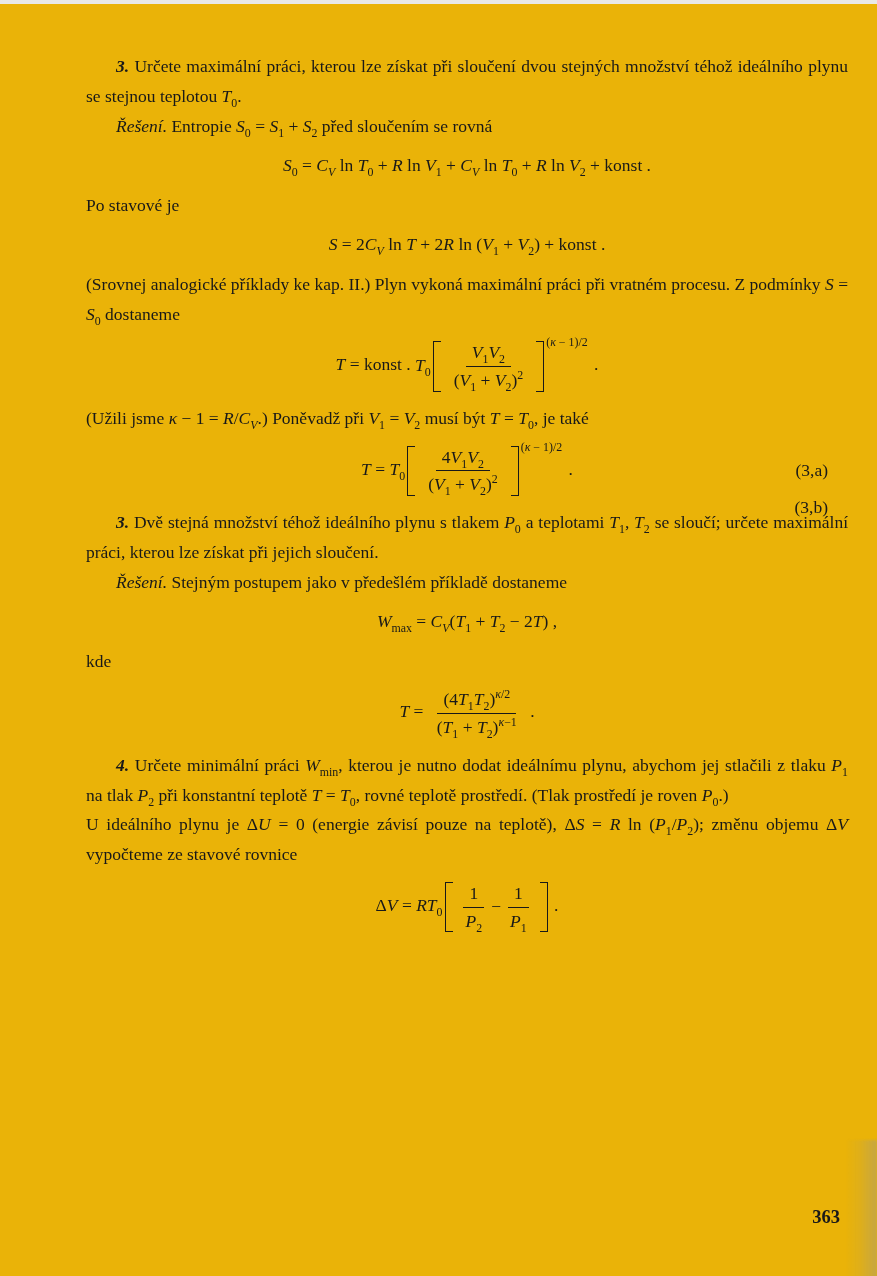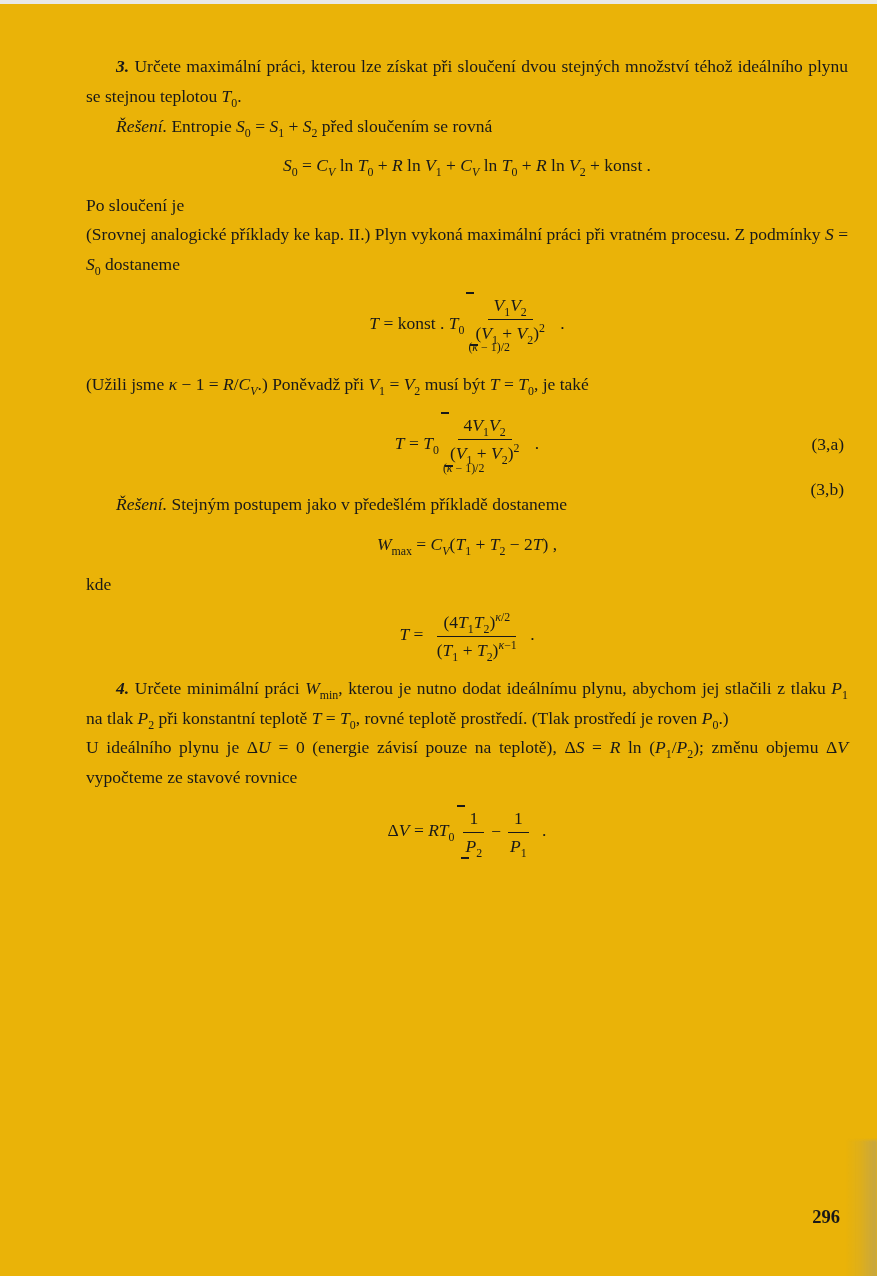--- a/index.html
+++ b/index.html
@@ -29,32 +29,32 @@
   sub.sb{font-size:68%;font-style:normal;line-height:0;vertical-align:-0.38em;}
   sup.sp{font-size:68%;font-style:normal;line-height:0;vertical-align:0.55em;}
   .eq{
     position:relative;
     text-align:center;
     margin:12px 0;
     line-height:1.45;
   }
   .eq-body{display:inline-block;white-space:nowrap;}
   .eq-tag{
-    position:absolute;right:4px;top:50%;
+    position:absolute;right:20px;top:50%;
     transform:translateY(-50%);
   }
   .frac{
     display:inline-flex;flex-direction:column;align-items:center;
     vertical-align:middle;margin:0 3px;line-height:1.3;
   }
   .fnum{padding:0 6px 2px;border-bottom:1.5px solid currentColor;white-space:nowrap;}
   .fden{padding:2px 6px 0;white-space:nowrap;}
   .grp{
     display:inline-flex;align-items:center;
-    vertical-align:middle;margin:0 2px;flex-direction:column;
+    vertical-align:middle;margin:0 2px;
   }
   .grp-body{display:inline-flex;align-items:center;}
   .brk{align-self:stretch;width:7px;border:1.7px solid currentColor;}
   .brk-l{border-right:none;margin-right:4px;}
   .brk-r{border-left:none;margin-left:4px;}
   .gsup{
     font-size:68%;align-self:flex-start;line-height:1;
     transform:translateY(-4px);margin-left:2px;font-style:normal;white-space:nowrap;
   }
   .page-number{
@@ -69,21 +69,22 @@
   }
 </style>
 </head>
 <body>
 
 <div class="page">
   <div class="content" id="content">
       <p class="para indent"><span class="it bd">3.</span> Určete maximální práci, kterou lze získat při sloučení dvou stejných množství téhož ideálního plynu se stejnou teplotou <span class="it ">T<sub class="sb">0</sub></span>.</p>
       <p class="para indent"><span class="it ">Řešení.</span> Entropie <span class="it ">S<sub class="sb">0</sub></span> = <span class="it ">S<sub class="sb">1</sub></span> + <span class="it ">S<sub class="sb">2</sub></span> před sloučením se rovná</p>
       <div class="eq"><span class="eq-body"><span class="it ">S<sub class="sb">0</sub></span> = <span class="it ">C<sub class="sb"><span class="it ">V</span></sub></span> ln <span class="it ">T<sub class="sb">0</sub></span> + <span class="it ">R</span> ln <span class="it ">V<sub class="sb">1</sub></span> + <span class="it ">C<sub class="sb"><span class="it ">V</span></sub></span> ln <span class="it ">T<sub class="sb">0</sub></span> + <span class="it ">R</span> ln <span class="it ">V<sub class="sb">2</sub></span> + konst .</span></div>
-      <p class="para">Po sloučení je</p>
+      <p class="para">Po stavové je</p>
+      <div class="eq"><span class="eq-body"><span class="it ">S</span> = 2<span class="it ">C<sub class="sb"><span class="it ">V</span></sub></span> ln <span class="it ">T</span> + 2<span class="it ">R</span> ln (<span class="it ">V<sub class="sb">1</sub></span> + <span class="it ">V<sub class="sb">2</sub></span>) + konst .</span></div>
       <p class="para">(Srovnej analogické příklady ke kap. II.) Plyn vykoná maximální práci při vratném procesu. Z podmínky <span class="it ">S</span> = <span class="it ">S<sub class="sb">0</sub></span> dostaneme</p>
       <div class="eq"><span class="eq-body"><span class="it ">T</span> = konst . <span class="it ">T<sub class="sb">0</sub></span><span class="grp">
             <span class="brk brk-l"></span>
             <span class="grp-body">
               <span class="frac">
                 <span class="fnum"><span class="it ">V<sub class="sb">1</sub></span><span class="it ">V<sub class="sb">2</sub></span></span>
                 <span class="fden">(<span class="it ">V<sub class="sb">1</sub></span> + <span class="it ">V<sub class="sb">2</sub></span><span>)<sup class="sp">2</sup></span></span>
               </span>
             </span>
             <span class="brk brk-r"></span>
@@ -95,20 +96,21 @@
             <span class="grp-body">
               <span class="frac">
                 <span class="fnum">4<span class="it ">V<sub class="sb">1</sub></span><span class="it ">V<sub class="sb">2</sub></span></span>
                 <span class="fden">(<span class="it ">V<sub class="sb">1</sub></span> + <span class="it ">V<sub class="sb">2</sub></span><span>)<sup class="sp">2</sup></span></span>
               </span>
             </span>
             <span class="brk brk-r"></span>
             <span class="gsup">(<span class="it ">κ</span> − 1)/2</span>
           </span> .</span><span class="eq-tag">(3,a)</span></div>
       <div class="eq"><span class="eq-tag">(3,b)</span></div>
+      <p class="para indent"><span class="it bd">3.</span> Dvě stejná množství téhož ideálního plynu s tlakem <span class="it ">P<sub class="sb">0</sub></span> a teplotami <span class="it ">T<sub class="sb">1</sub></span>, <span class="it ">T<sub class="sb">2</sub></span> se sloučí; určete maximální práci, kterou lze získat při jejich sloučení.</p>
       <p class="para indent"><span class="it ">Řešení.</span> Stejným postupem jako v předešlém příkladě dostaneme</p>
       <div class="eq"><span class="eq-body"><span class="it ">W<sub class="sb">max</sub></span> = <span class="it ">C<sub class="sb"><span class="it ">V</span></sub></span>(<span class="it ">T<sub class="sb">1</sub></span> + <span class="it ">T<sub class="sb">2</sub></span> − 2<span class="it ">T</span>) ,</span></div>
       <p class="para">kde</p>
       <div class="eq"><span class="eq-body"><span class="it ">T</span> = <span class="frac">
             <span class="fnum">(4<span class="it ">T<sub class="sb">1</sub></span><span class="it ">T<sub class="sb">2</sub></span><span>)<sup class="sp"><span class="it ">κ</span>/2</sup></span></span>
             <span class="fden">(<span class="it ">T<sub class="sb">1</sub></span> + <span class="it ">T<sub class="sb">2</sub></span><span>)<sup class="sp"><span class="it ">κ</span>−1</sup></span></span>
           </span> .</span></div>
       <p class="para indent"><span class="it bd">4.</span> Určete minimální práci <span class="it ">W<sub class="sb">min</sub></span>, kterou je nutno dodat ideálnímu plynu, abychom jej stlačili z tlaku <span class="it ">P<sub class="sb">1</sub></span> na tlak <span class="it ">P<sub class="sb">2</sub></span> při konstantní teplotě <span class="it ">T</span> = <span class="it ">T<sub class="sb">0</sub></span>, rovné teplotě prostředí. (Tlak prostředí je roven <span class="it ">P<sub class="sb">0</sub></span>.)</p>
       <p class="para">U ideálního plynu je Δ<span class="it ">U</span> = 0 (energie závisí pouze na teplotě), Δ<span class="it ">S</span> = <span class="it ">R</span> ln (<span class="it ">P<sub class="sb">1</sub></span>/<span class="it ">P<sub class="sb">2</sub></span>); změnu objemu Δ<span class="it ">V</span> vypočteme ze stavové rovnice</p>
       <div class="eq"><span class="eq-body">Δ<span class="it ">V</span> = <span class="it ">R</span><span class="it ">T<sub class="sb">0</sub></span><span class="grp">
@@ -116,15 +118,15 @@
             <span class="grp-body"><span class="frac">
                 <span class="fnum">1</span>
                 <span class="fden"><span class="it ">P<sub class="sb">2</sub></span></span>
               </span> − <span class="frac">
                 <span class="fnum">1</span>
                 <span class="fden"><span class="it ">P<sub class="sb">1</sub></span></span>
               </span></span>
             <span class="brk brk-r"></span>
           </span> .</span></div>
     </div>
-  <div class="page-number">296</div>
+  <div class="page-number">363</div>
   <div class="scan-smudge"></div>
 </div>
 
 </body></html>

